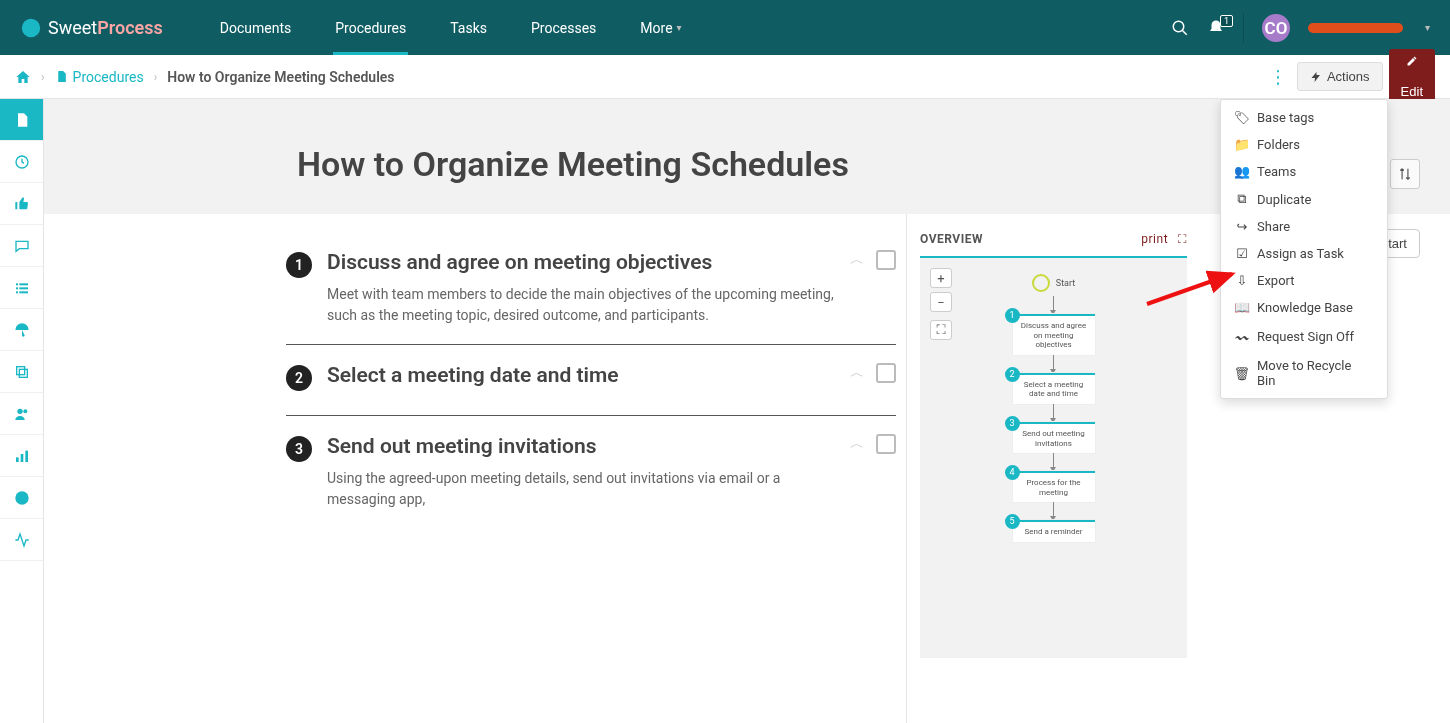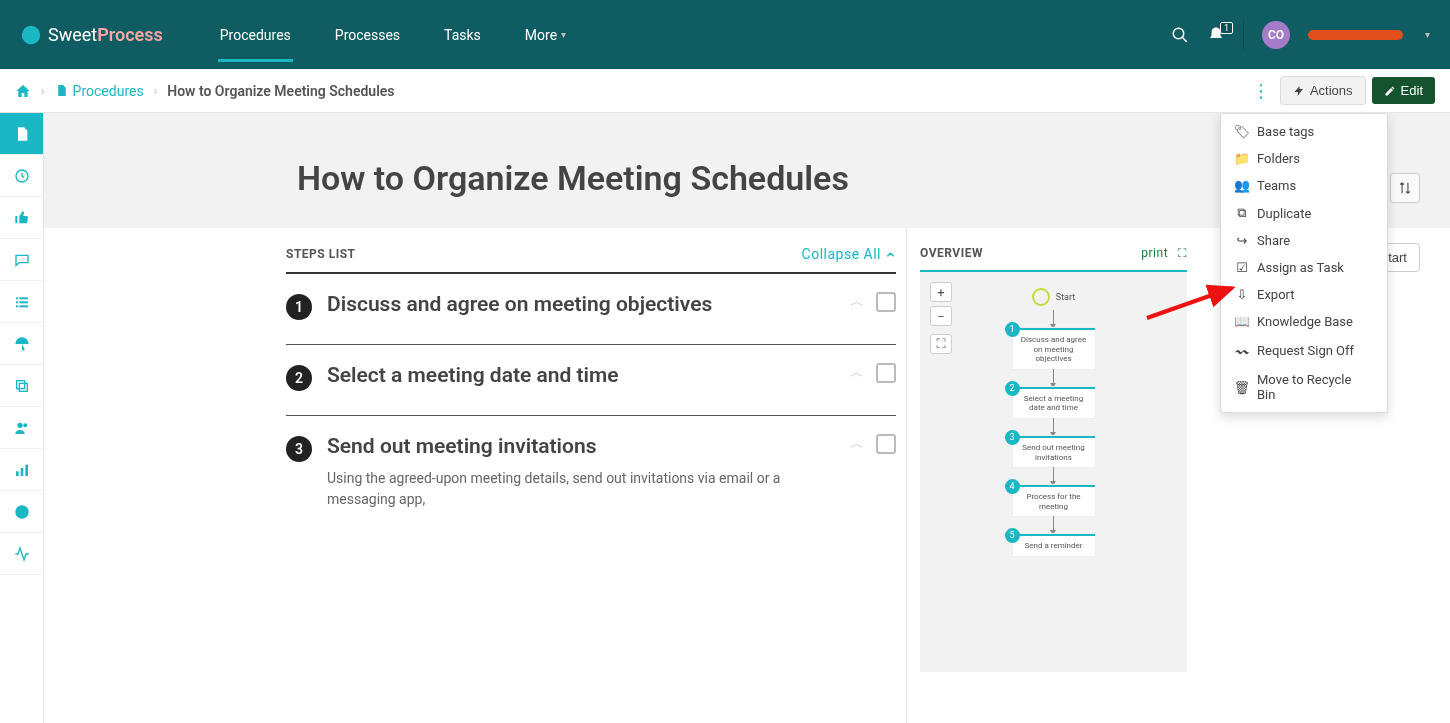--- a/index.html
+++ b/index.html
@@ -1,43 +1,43 @@
 <!DOCTYPE html>
 <html><head>
 <meta charset="utf-8">
 <style>
   * { box-sizing: border-box; margin: 0; padding: 0; }
   body { font-family: -apple-system, BlinkMacSystemFont, "Segoe UI", Roboto, Arial, sans-serif; font-size: 14px; color: #333; background: #fff; width: 1450px; overflow: hidden; }
-  .topnav { background: #0f5d63; height: 69px; display: flex; align-items: center; padding: 0 20px; color: #fff; }
+  .topnav { background: #0f5d63; height: 55px; display: flex; align-items: center; padding: 0 20px; color: #fff; }
   .logo { display: flex; align-items: center; font-size: 18px; font-weight: 400; margin-right: 35px; }
   .logo-icon { width: 22px; height: 22px; margin-right: 6px; }
   .logo-sweet { color: #fff; }
   .logo-process { color: #fca5a5; font-weight: 600; }
   .nav-items { display: flex; gap: 0; }
   .nav-item { padding: 0 22px; height: 55px; display: flex; align-items: center; cursor: pointer; font-size: 14px; position: relative; }
   .nav-item.active::after { content: ""; position: absolute; bottom: 0; left: 20px; right: 20px; height: 3px; background: #1ab7c5; }
   .nav-spacer { flex: 1; }
   .nav-icons { display: flex; align-items: center; gap: 18px; }
   .nav-icon-btn { cursor: pointer; color: #fff; display: flex; align-items: center; position: relative; }
   .nav-badge { position: absolute; top: -4px; right: -8px; background: #0a4d52; border: 1px solid #fff; color: #fff; font-size: 9px; padding: 0 3px; border-radius: 2px; }
-  .avatar { width: 28px; height: 28px; border-radius: 50%; background: #a67bc9; color: #fff; display: flex; align-items: center; justify-content: center; font-size: 12px; font-weight: 600; }
+  .avatar { width: 28px; height: 28px; border-radius: 50%; background: #a67bc9; color: #fff; display: flex; align-items: center; justify-content: center; font-size: 17px; font-weight: 600; }
   .user-marker { width: 95px; height: 10px; border: 2px solid #e04f1b; border-radius: 10px; background: #e04f1b; }
   .chev { font-size: 10px; color: #bbb; margin-left: 4px; }
 
   .subbar { height: 44px; border-bottom: 1px solid #e5e5e5; display: flex; align-items: center; padding: 0 15px; font-size: 14px; }
   .crumbs { display: flex; align-items: center; gap: 10px; }
   .crumb-home { color: #1ab7c5; cursor: pointer; }
   .crumb-sep { color: #bbb; font-size: 12px; }
   .crumb-link { color: #1ab7c5; cursor: pointer; display: flex; align-items: center; gap: 5px; }
   .crumb-current { color: #555; font-weight: 600; }
   .sub-spacer { flex: 1; }
   .sub-right { display: flex; align-items: center; gap: 6px; }
   .btn-more-v { color: #1ab7c5; cursor: pointer; font-size: 18px; padding: 0 4px; }
   .btn-actions { background: #f2f2f2; border: 1px solid #ddd; border-radius: 3px; padding: 6px 12px; cursor: pointer; display: flex; align-items: center; gap: 5px; font-size: 13px; color: #444; }
-  .btn-edit { background: #14532d; color: #fff; border: none; border-radius: 3px; padding: 6px 12px; cursor: pointer; display: flex; align-items: center; gap: 5px; font-size: 13px; }
+  .btn-edit { background: #7f1d1d; color: #fff; border: none; border-radius: 3px; padding: 6px 12px; cursor: pointer; display: flex; align-items: center; gap: 17px; font-size: 13px; flex-direction: column; }
 
   .main { display: flex; height: 624px; }
   .sidebar { width: 44px; border-right: 1px solid #e5e5e5; display: flex; flex-direction: column; }
   .side-item { height: 42px; display: flex; align-items: center; justify-content: center; cursor: pointer; color: #1ab7c5; border-bottom: 1px solid #f0f0f0; }
   .side-item.active { background: #1ab7c5; color: #fff; }
 
   .content { flex: 1; position: relative; overflow: hidden; }
   .hero { background: #f2f2f2; padding: 45px 0 30px; position: relative; }
   .hero-inner { max-width: 920px; margin: 0 auto; padding: 0 10px; }
   .hero-title { font-size: 34px; font-weight: 600; color: #444; }
@@ -57,21 +57,21 @@
   .step-body { flex: 1; padding-right: 60px; }
   .step-title { font-size: 21px; font-weight: 600; color: #444; margin-bottom: 10px; }
   .step-desc { font-size: 14px; color: #666; line-height: 1.5; }
   .step-ctrls { position: absolute; top: 18px; right: 0; display: flex; align-items: center; gap: 12px; }
   .step-chev { color: #ccc; cursor: pointer; font-size: 14px; }
   .step-check { width: 20px; height: 20px; border: 2px solid #bbb; border-radius: 3px; cursor: pointer; }
 
   .overview-col { width: 295px; padding: 18px 14px 0 14px; position: relative; }
   .overview-col::before { content:""; position:absolute; top:0; bottom:-200px; left:0; width:1px; background:#e5e5e5; }
   .overview-header { display: flex; justify-content: space-between; align-items: flex-start; font-size: 12px; font-weight: 700; color: #555; padding-bottom: 10px; border-bottom: 2px solid #1ab7c5; letter-spacing: 0.5px; }
-  .ov-ctrls { display: flex; align-items: center; gap: 10px; font-weight: 400; color: #15803d; text-transform: none; font-size: 12px; }
+  .ov-ctrls { display: flex; align-items: center; gap: 10px; font-weight: 400; color: #7f1d1d; text-transform: none; font-size: 12px; }
   .ov-ctrls span { cursor: pointer; }
   .flow { background: #f2f2f2; min-height: 400px; margin-top: 0; position: relative; padding: 10px; }
   .zoom-ctrls { position: absolute; top: 10px; left: 10px; display: flex; flex-direction: column; gap: 4px; }
   .zoom-btn { width: 22px; height: 20px; border: 1px solid #ccc; background: #fff; border-radius: 3px; font-size: 13px; display: flex; align-items: center; justify-content: center; cursor: pointer; color: #555; }
   .flowchart { display: flex; flex-direction: column; align-items: center; padding-top: 6px; }
   .flow-start { width: 18px; height: 18px; border: 2px solid #c9d93a; border-radius: 50%; }
   .flow-start-row { display: flex; align-items: center; gap: 6px; margin-bottom: 4px; }
   .flow-start-label { font-size: 9px; color: #555; }
   .flow-arrow { width: 1px; height: 18px; background: #888; position: relative; }
   .flow-arrow::after { content: ""; position: absolute; bottom: -1px; left: -3px; border-left: 3.5px solid transparent; border-right: 3.5px solid transparent; border-top: 5px solid #888; }
@@ -93,23 +93,24 @@
 
 <div class="topnav">
   <div class="logo">
     <svg class="logo-icon" viewBox="0 0 24 24" fill="#1ab7c5">
         <circle cx="12" cy="12" r="10"></circle>
       </svg>
     <span class="logo-sweet">Sweet</span>
       <span class="logo-process">Process</span>
   </div>
   <div class="nav-items">
+    <div class="nav-item">Documents</div>
     <div class="nav-item active">Procedures</div>
+    <div class="nav-item">Tasks</div>
     <div class="nav-item">Processes</div>
-    <div class="nav-item">Tasks</div>
     <div class="nav-item">
         <span>More</span>
         <span class="chev">▾</span>
       </div>
   </div>
   <div class="nav-spacer"></div>
   <div class="nav-icons">
     <div class="nav-icon-btn">
       <svg width="18" height="18" viewBox="0 0 24 24" fill="none" stroke="#fff" stroke-width="2">
           <circle cx="10" cy="10" r="7"></circle>
@@ -256,34 +257,26 @@
           <svg width="10" height="10" viewBox="0 0 24 24" fill="#444">
               <path d="M6 4l14 8-14 8z"></path>
             </svg>
           <span>Start</span>
         </button>
       </div>
     </div>
 
     <div class="body-row">
       <div class="steps-col">
-        <div class="steps-header">
-          <span>STEPS LIST</span>
-          <span class="collapse-all">
-            <span>Collapse All</span>
-            <svg width="11" height="11" viewBox="0 0 24 24" fill="none" stroke="#1ab7c5" stroke-width="3">
-                <path d="M5 16l7-7 7 7"></path>
-              </svg>
-          </span>
-        </div>
 
         <div class="step">
           <div class="step-num">1</div>
           <div class="step-body">
             <div class="step-title">Discuss and agree on meeting objectives</div>
+            <div class="step-desc">Meet with team members to decide the main objectives of the upcoming meeting, such as the meeting topic, desired outcome, and participants.</div>
           </div>
           <div class="step-ctrls">
             <span class="step-chev">︿</span>
             <div class="step-check"></div>
           </div>
         </div>
 
         <div class="step">
           <div class="step-num">2</div>
           <div class="step-body">

